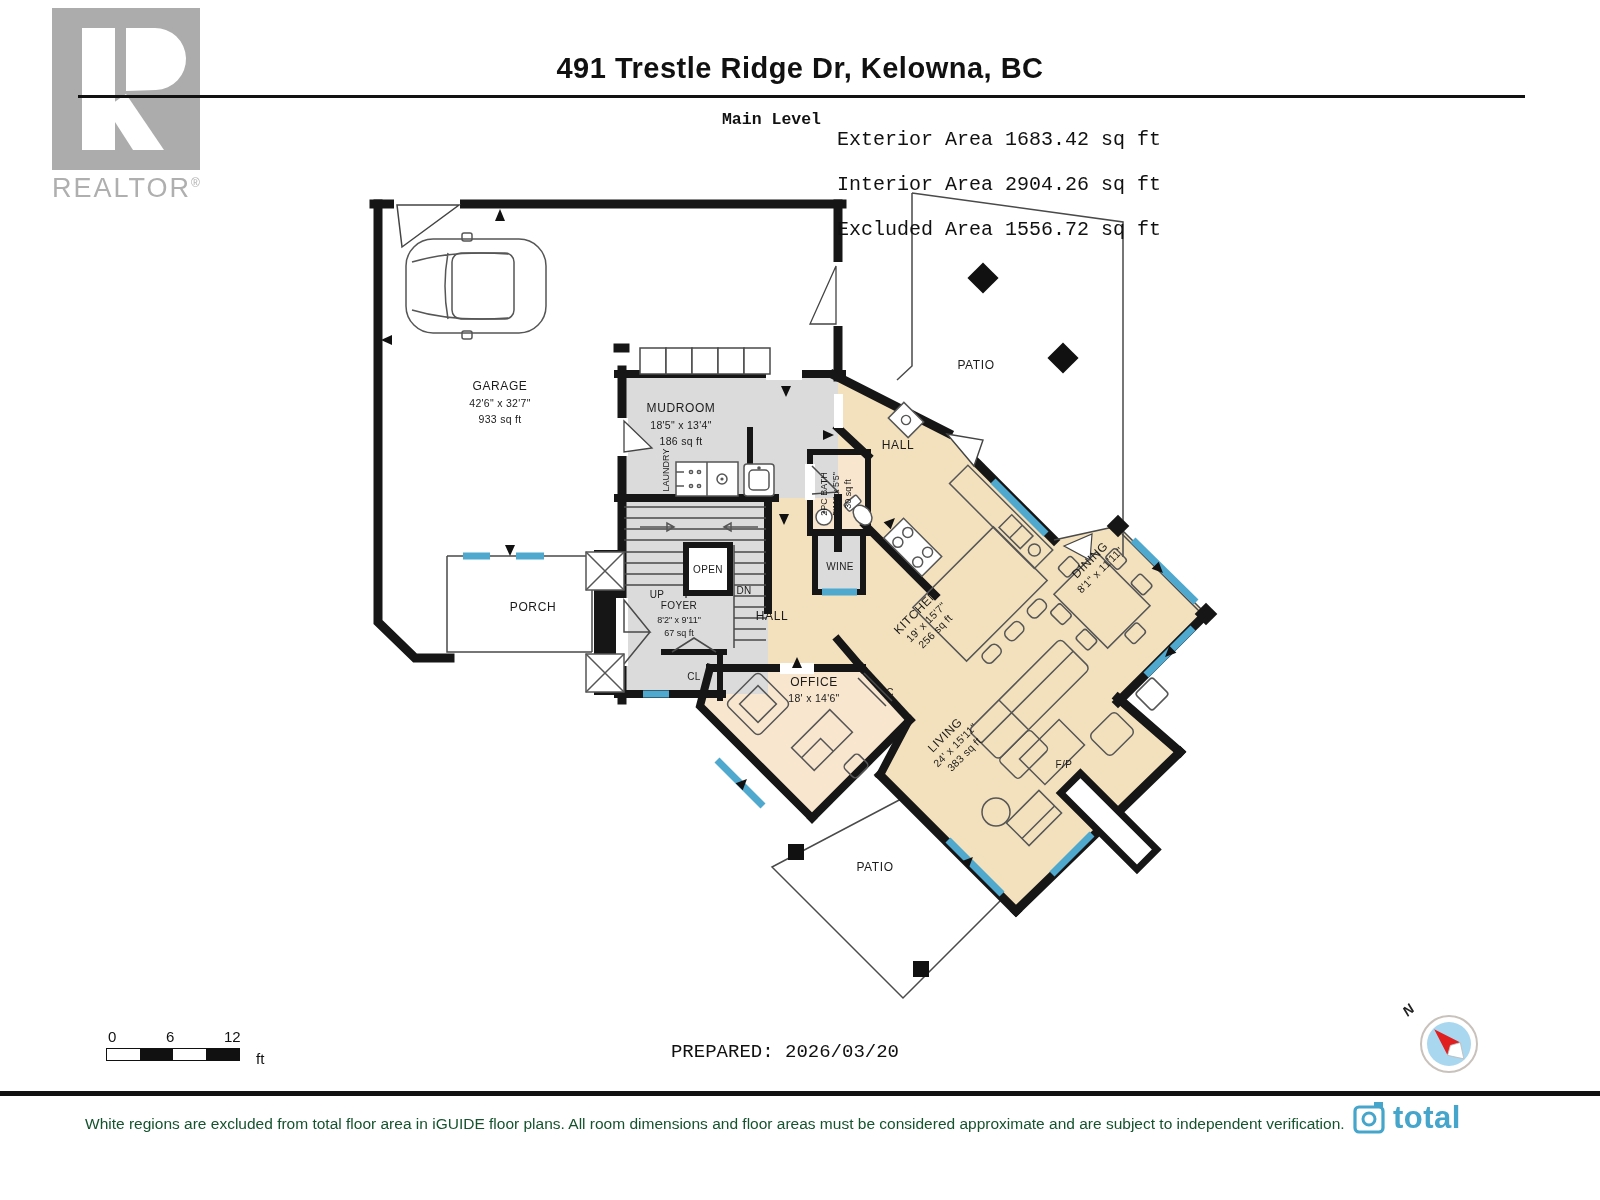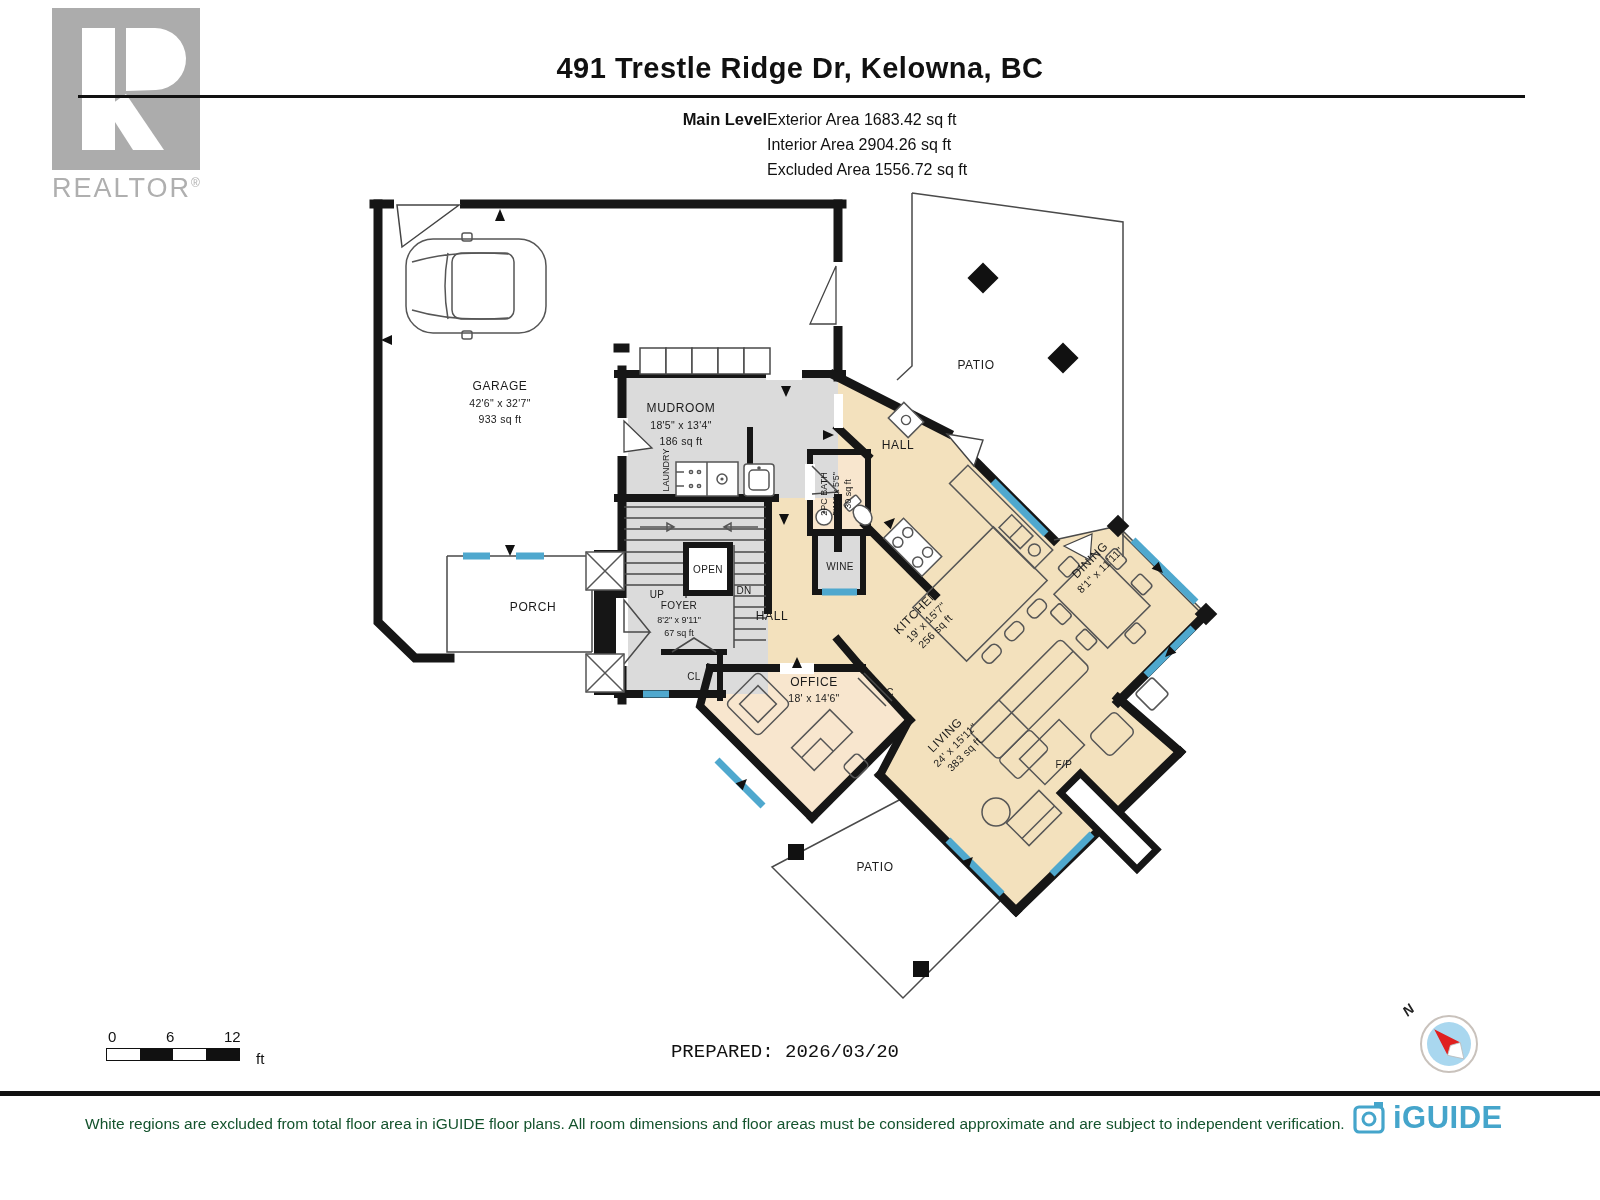--- a/index.html
+++ b/index.html
@@ -2,23 +2,23 @@
 <html><head>
 <meta charset="utf-8">
 <style>
   html,body{margin:0;padding:0;background:#fff;}
   .page{position:relative;width:1600px;height:1200px;background:#fff;overflow:hidden;
         font-family:"Liberation Sans", sans-serif;color:#111;}
   
   .title{position:absolute;top:52px;left:0;width:100%;text-align:center;
          font-size:29px;font-weight:bold;letter-spacing:.5px;}
   .rule{position:absolute;top:95px;left:78px;width:1447px;height:3px;background:#111;z-index:3;}
-  .levelblock{position:absolute;top:107px;left:612px;display:flex;z-index:2;}
+  .levelblock{position:absolute;top:107px;left:666px;display:flex;gap:16px;z-index:2;font-family:Liberation Mono, monospace;}
   .levelname{width:155px;text-align:right;font-weight:bold;font-size:16.5px;line-height:25px;}
-  .arealines div{font-size:16px;line-height:25px;}
+  .arealines div{font-size:20px;line-height:25px;margin-top:20px;}
   
   .realtor{position:absolute;top:8px;left:30px;z-index:2;margin-left:22px;}
   .rsq{width:148px;height:162px;background:#ACACAC;}
   .rword{font-size:27px;color:#AFAFAF;letter-spacing:2px;margin-top:3px;}
   .rword sup{font-size:12px;}
   
   .plan{position:absolute;left:0;top:0;z-index:1;}
   
   .scalebar{position:absolute;left:106px;top:1028px;width:170px;z-index:2;}
   .ticks{position:relative;height:18px;font-size:15px;}
@@ -419,16 +419,16 @@
 
   <div class="footrule"></div>
   <div class="disclaimer">White regions are excluded from total floor area in iGUIDE floor plans. All room dimensions and floor areas must be considered approximate and are subject to independent verification.</div>
 
   <div class="iguide">
     <svg width="36" height="36" viewBox="0 0 36 36">
       <rect x="3" y="7" width="28" height="25" rx="4" fill="none" stroke="#45A5CB" stroke-width="3.2"></rect>
       <circle cx="17" cy="19" r="6" fill="none" stroke="#45A5CB" stroke-width="3"></circle>
       <rect x="22" y="2" width="9" height="6" fill="#45A5CB"></rect>
     </svg>
-    <span class="word">iGUIDE</span>
+    <span class="word">total</span>
   </div>
 
 </div>
 
 </body></html>

